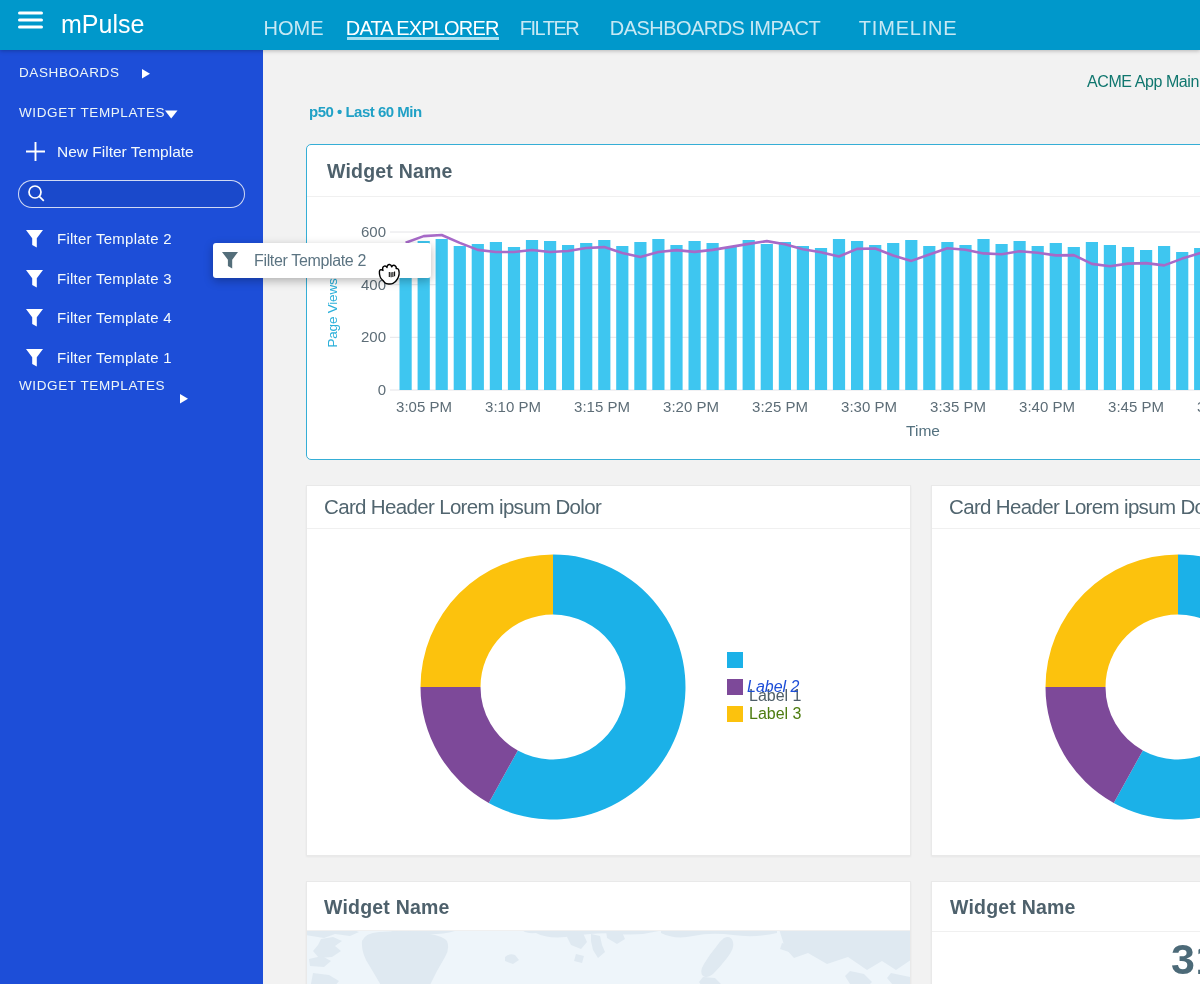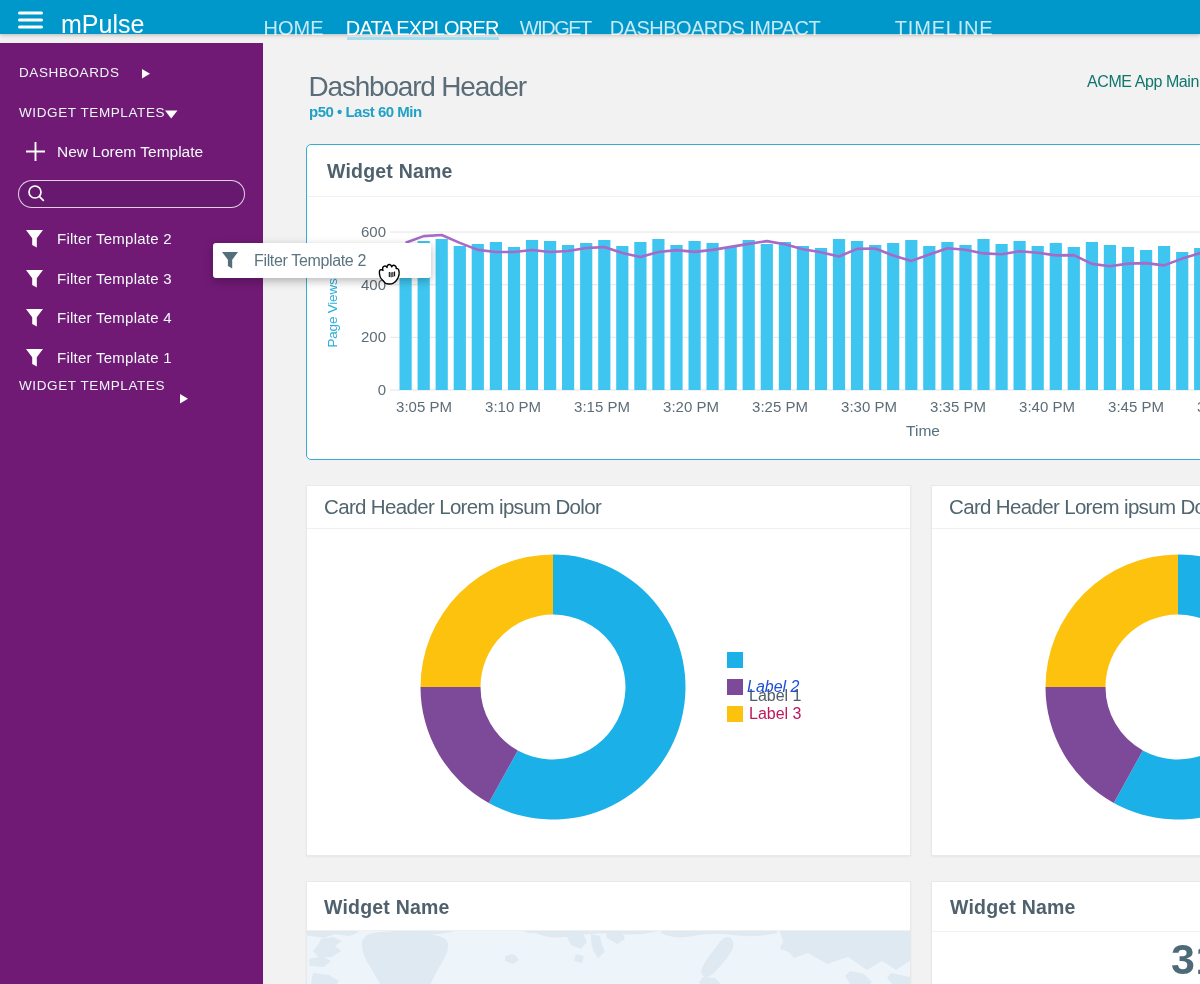--- a/index.html
+++ b/index.html
@@ -1,32 +1,31 @@
 <!DOCTYPE html>
 <html><head>
 <meta charset="utf-8">
 <style>
 * { margin:0; padding:0; box-sizing:border-box; }
 html,body { width:1200px; height:984px; overflow:hidden; font-family:"Liberation Sans", sans-serif; background:#f2f2f2; }
-#topbar { position:absolute; left:0; top:0; width:1200px; height:34px; background:#0098cb; z-index:30; box-shadow:0 1px 4px rgba(0,0,0,0.25); }
-#sidebar { position:absolute; left:0; top:43px; width:263px; height:941px; background:#701a75; z-index:20; }
+#topbar { position:absolute; left:0; top:0; width:1200px; height:50px; background:#0098cb; z-index:30; box-shadow:0 1px 4px rgba(0,0,0,0.25); }
+#sidebar { position:absolute; left:0; top:43px; width:263px; height:941px; background:#1d4ed8; z-index:20; }
 .navitem { position:absolute; top:17.5px; line-height:1; color:rgba(255,255,255,0.78); font-size:20px; white-space:nowrap; }
 .navactive { color:#ffffff;text-align:center; }
 #navunderline { position:absolute; left:347px; top:37px; width:152px; height:3px; background:#a3dff0; }
 #logo { position:absolute; left:61px; top:11.5px; color:#fff; font-size:25px; font-weight:400; line-height:1; }
 .sbhead { position:absolute; left:19px; color:#eef6f8; font-size:13.5px; letter-spacing:0.6px; line-height:1; }
 .sbitem { position:absolute; left:57px; color:#f4fafc; font-size:15px; }
 .card { position:absolute; background:#fff; border:1px solid #e9e9e9; box-shadow:0 1px 2px rgba(0,0,0,0.05); }
 .cardhead { position:absolute; left:20px; top:0; height:50px; line-height:52px; font-size:19.5px; font-weight:700; color:#4e616c; letter-spacing:0.2px; }
 .cardsep { position:absolute; left:0; right:0; top:51px; height:1px; background:#f0f0f0; }
 </style>
 </head>
 <body>
 <div id="main" style="position:absolute;left:263px;top:43px;width:937px;height:941px;background:#f2f2f2;overflow:hidden;">
-<div style="position:absolute;left:45.5px;top:27px;font-size:28px;letter-spacing:-1.2px;color:#5a6c77;line-height:1.18;">Dashboard Header</div>
 <div style="position:absolute;left:46px;top:61px;font-size:15px;font-weight:700;letter-spacing:-0.5px;color:#21a1c6;line-height:1;">p50 • Last 60 Min</div>
 <div style="position:absolute;left:824px;top:30.8px;font-size:16px;letter-spacing:-0.42px;color:#0f766e;line-height:1;white-space:nowrap;">ACME App Main</div>
 <style>
 .filtrow { position:absolute; left:26px; height:20px; }
 .filtrow .fic { position:absolute; left:0; top:1px; }
 .filtrow span { position:absolute; left:31px; top:0; font-size:15px; letter-spacing:0.25px; color:#f4fafc; line-height:20px; white-space:nowrap; }
 </style>
 <div class="card" style="left:43px;top:101px;width:1228px;height:316px;border:1.5px solid #35aed6;border-radius:5px;box-shadow:none;">
   <div class="cardhead">Widget Name</div>
   <div class="cardsep" style="top:51px;"></div>
@@ -133,21 +132,21 @@
   <svg width="290" height="290" viewBox="-145 -145 290 290" style="position:absolute;left:100.5px;top:56px;">
 <path d="M0.00,-132.50 A132.5,132.5 0 1 1 -64.24,115.89 L-35.15,63.41 A72.5,72.5 0 1 0 0.00,-72.50 Z" fill="#1bb1e8"></path>
 <path d="M-64.24,115.89 A132.5,132.5 0 0 1 -132.50,0.00 L-72.50,0.00 A72.5,72.5 0 0 0 -35.15,63.41 Z" fill="#7d4999"></path>
 <path d="M-132.50,0.00 A132.5,132.5 0 0 1 -0.00,-132.50 L-0.00,-72.50 A72.5,72.5 0 0 0 -72.50,0.00 Z" fill="#fcc20d"></path>
 </svg>
   <div style="position:absolute;left:420px;top:166px;width:16px;height:16px;background:#1bb1e8;"></div>
   <div style="position:absolute;left:442px;top:165px;font-size:16px;color:#4e5e68;line-height:18px;margin-top:36px;">Label 1</div>
   <div style="position:absolute;left:420px;top:193px;width:16px;height:16px;background:#7d4999;"></div>
   <div style="position:absolute;left:440px;top:192px;font-size:16px;color:#1d4ed8;line-height:18px;font-style:italic;">Label 2</div>
   <div style="position:absolute;left:420px;top:220px;width:16px;height:16px;background:#fcc20d;"></div>
-  <div style="position:absolute;left:442px;top:219px;font-size:16px;color:#be185d;line-height:18px;">Label 3</div>
+  <div style="position:absolute;left:442px;top:219px;font-size:16px;color:#4d7c0f;line-height:18px;">Label 3</div>
 </div>
 
 <div class="card" style="left:668px;top:442px;width:605px;height:371px;">
   <div style="position:absolute;left:17px;top:11px;font-size:20.5px;letter-spacing:-0.66px;color:#51656f;line-height:1;white-space:nowrap;">Card Header Lorem ipsum Dolor</div>
   <div class="cardsep" style="top:42px;"></div>
   <svg width="290" height="290" viewBox="-145 -145 290 290" style="position:absolute;left:100.5px;top:56px;">
 <path d="M0.00,-132.50 A132.5,132.5 0 1 1 -64.24,115.89 L-35.15,63.41 A72.5,72.5 0 1 0 0.00,-72.50 Z" fill="#1bb1e8"></path>
 <path d="M-64.24,115.89 A132.5,132.5 0 0 1 -132.50,0.00 L-72.50,0.00 A72.5,72.5 0 0 0 -35.15,63.41 Z" fill="#7d4999"></path>
 <path d="M-132.50,0.00 A132.5,132.5 0 0 1 -0.00,-132.50 L-0.00,-72.50 A72.5,72.5 0 0 0 -72.50,0.00 Z" fill="#fcc20d"></path>
 </svg>
@@ -194,21 +193,21 @@
   <svg width="10" height="10" style="position:absolute;left:141px;top:26px;">
       <path d="M1,0 L9,4.7 L1,9.4 Z" fill="#fff"></path>
     </svg>
   <div class="sbhead" style="top:63px;">WIDGET TEMPLATES</div>
   <svg width="13" height="9" style="position:absolute;left:165px;top:67px;">
       <path d="M0,0.5 L12.5,0.5 L6.2,8.5 Z" fill="#fff"></path>
     </svg>
   <svg width="19" height="19" style="position:absolute;left:26px;top:99px;">
       <path d="M9.5,0 V19 M0,9.5 H19" stroke="#fff" stroke-width="1.9"></path>
     </svg>
-  <div class="sbitem" style="top:100px;font-size:15.5px;">New Lorem Template</div>
+  <div class="sbitem" style="top:100px;font-size:15.5px;">New Filter Template</div>
   <div style="position:absolute;left:18px;top:137px;width:227px;height:28px;border:1.3px solid rgba(255,255,255,0.8);border-radius:14px;background:rgba(0,30,45,0.08);"></div>
   <svg width="18" height="18" style="position:absolute;left:27px;top:141px;">
       <circle cx="8" cy="8" r="6" fill="none" stroke="#fff" stroke-width="1.7"></circle>
       <line x1="12.3" y1="12.3" x2="16.8" y2="16.8" stroke="#fff" stroke-width="1.7"></line>
     </svg>
   <div class="filtrow" style="top:186px;">
       <svg width="17" height="18" class="fic">
         <path d="M0,0 h17 l-6.2,8.2 v9.3 l-4.6,-2.6 v-6.7 Z" fill="#fff"></path>
       </svg>
       <span>Filter Template 2</span>
@@ -240,23 +239,23 @@
   <svg width="25" height="20" style="position:absolute;left:18px;top:10px;">
       <g fill="#fff">
         <rect x="0" y="1.5" width="25" height="3" rx="1.5"></rect>
         <rect x="0" y="8.5" width="25" height="3" rx="1.5"></rect>
         <rect x="0" y="15.5" width="25" height="3" rx="1.5"></rect>
       </g>
     </svg>
   <div id="logo">mPulse</div>
   <span class="navitem" style="left:263.5px;">HOME</span>
   <span class="navitem navactive" style="left:345.8px;letter-spacing:-0.85px;">DATA EXPLORER</span>
-  <span class="navitem" style="left:519.8px;letter-spacing:-1.5px;">WIDGET</span>
+  <span class="navitem" style="left:519.8px;letter-spacing:-1.5px;">FILTER</span>
   <span class="navitem" style="left:609.8px;letter-spacing:-0.55px;">DASHBOARDS IMPACT</span>
-  <span class="navitem" style="left:858.8px;letter-spacing:0.8px;margin-left:36px;">TIMELINE</span>
+  <span class="navitem" style="left:858.8px;letter-spacing:0.8px;">TIMELINE</span>
   <div id="navunderline"></div>
 </div>
 
 <div style="position:absolute;left:213px;top:243px;width:218px;height:35px;background:#fff;border-radius:3px;box-shadow:0 3px 10px rgba(0,0,0,0.28);z-index:40;">
   <svg width="16" height="17" style="position:absolute;left:9px;top:9px;">
       <path d="M0,0 h16 l-5.8,7.7 v8.8 l-4.3,-2.5 v-6.3 Z" fill="#546e7a"></path>
     </svg>
   <div style="position:absolute;left:41px;top:0;line-height:35px;font-size:16px;letter-spacing:-0.35px;color:#5c7482;">Filter Template 2</div>
 </div>
 <svg width="27" height="28" viewBox="0 0 27 28" style="position:absolute;left:376px;top:258px;z-index:41;">

